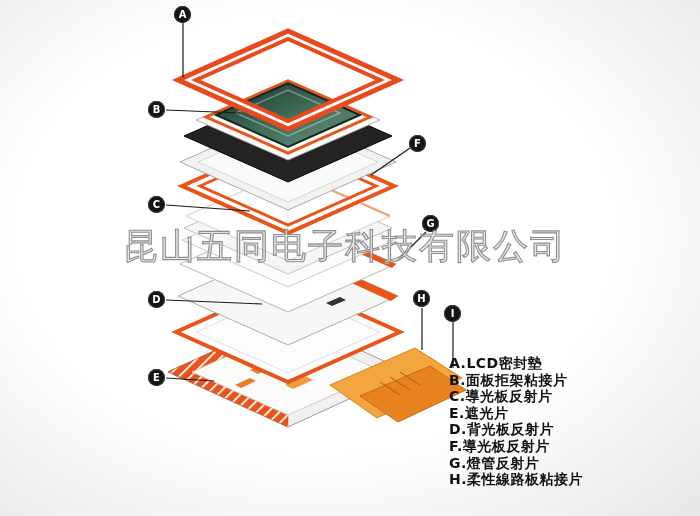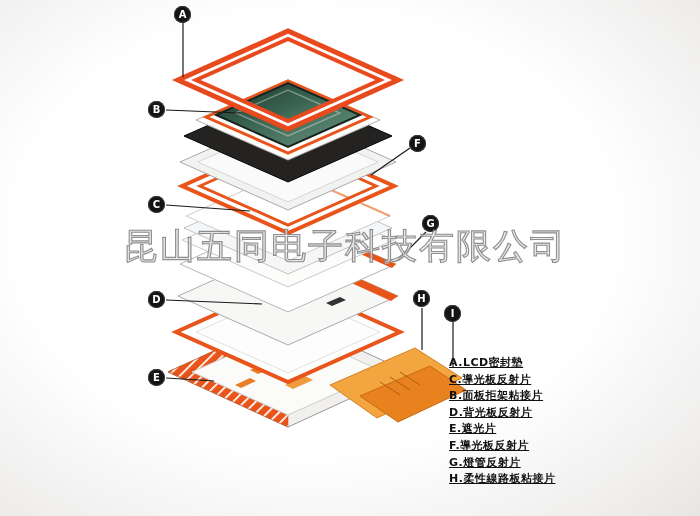--- a/index.html
+++ b/index.html
@@ -35,27 +35,26 @@
     z-index: 4;
     box-shadow: 0 0 0 1px #3a3a3a inset;
   }
   #legend {
     position: absolute;
     left: 449px; top: 355px;
     width: 245px;
     z-index: 3;
   }
   .legend-item {
-    font-size: 11px;
+    font-size: 14px;
     font-weight: bold;
     color: #111111;
     line-height: 16.6px;
     white-space: nowrap;
     letter-spacing: 0.5px;
-    text-decoration: underline;
   }
   #watermark {
     position: absolute;
     left: 345px; top: 246px;
     transform: translate(-50%, -50%);
     font-size: 35px;
     font-weight: normal;
     letter-spacing: 2px;
     white-space: nowrap;
     color: rgba(190, 190, 190, 0.35);
@@ -172,24 +171,24 @@
   <div class="callout" style="left:157px; top:205px;">C</div>
   <div class="callout" style="left:157px; top:300px;">D</div>
   <div class="callout" style="left:157px; top:378px;">E</div>
   <div class="callout" style="left:418px; top:144px;">F</div>
   <div class="callout" style="left:431px; top:224px;">G</div>
   <div class="callout" style="left:422px; top:299px;">H</div>
   <div class="callout" style="left:453px; top:314px;">I</div>
 
   <div id="legend">
     <div class="legend-item">A.LCD密封墊</div>
+    <div class="legend-item">B.面板拒架粘接片</div>
     <div class="legend-item">C.導光板反射片</div>
-    <div class="legend-item">B.面板拒架粘接片</div>
+    <div class="legend-item">E.遮光片</div>
     <div class="legend-item">D.背光板反射片</div>
-    <div class="legend-item">E.遮光片</div>
     <div class="legend-item">F.導光板反射片</div>
     <div class="legend-item">G.燈管反射片</div>
     <div class="legend-item">H.柔性線路板粘接片</div>
   </div>
 
   <div id="watermark">昆山五同电子科技有限公司</div>
 
 </div>
 
 </body></html>

